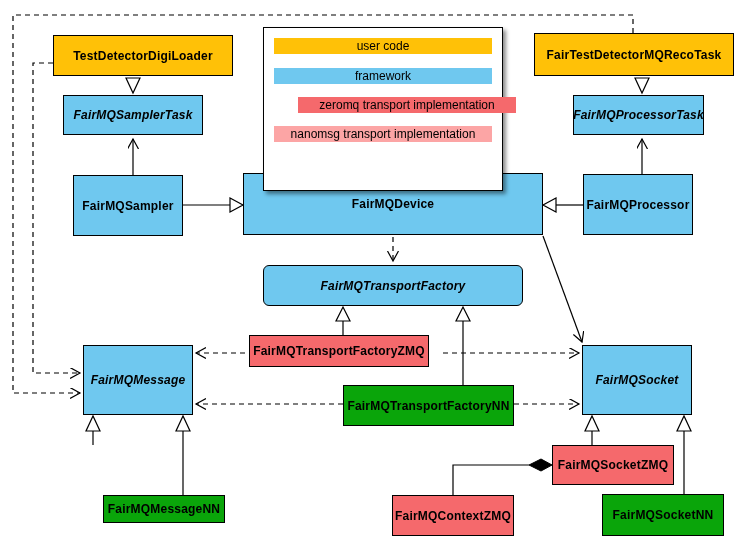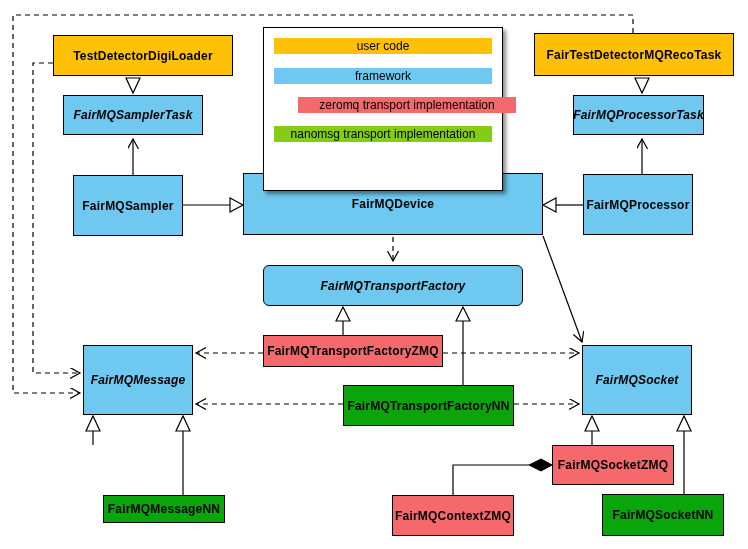--- a/index.html
+++ b/index.html
@@ -101,37 +101,37 @@
   <div class="node abstract" style="left: 573px; top: 95px; width: 131px; height: 40px; background: rgb(111, 200, 239);">FairMQProcessorTask</div>
 
   <div class="node" style="left: 73px; top: 175px; width: 110px; height: 61px; background: rgb(111, 200, 239);">FairMQSampler</div>
 
   <div class="node" style="left: 243px; top: 173px; width: 300px; height: 62px; background: rgb(111, 200, 239);">FairMQDevice</div>
 
   <div class="node" style="left: 583px; top: 174px; width: 110px; height: 61px; background: rgb(111, 200, 239);">FairMQProcessor</div>
 
   <div class="node abstract" style="left: 263px; top: 265px; width: 260px; height: 41px; background: rgb(111, 200, 239); border-radius: 6px;">FairMQTransportFactory</div>
 
-  <div class="node" style="left: 263px; top: 335px; width: 180px; height: 32px; background: rgb(245, 105, 108);">FairMQTransportFactoryZMQ</div>
+  <div class="node" style="left: 249px; top: 335px; width: 180px; height: 32px; background: rgb(245, 105, 108);">FairMQTransportFactoryZMQ</div>
 
   <div class="node" style="left: 343px; top: 385px; width: 171px; height: 41px; background: rgb(10, 165, 10);">FairMQTransportFactoryNN</div>
 
   <div class="node abstract" style="left: 83px; top: 345px; width: 110px; height: 70px; background: rgb(111, 200, 239);">FairMQMessage</div>
 
   <div class="node abstract" style="left: 582px; top: 345px; width: 110px; height: 70px; background: rgb(111, 200, 239);">FairMQSocket</div>
 
 
   <div class="node" style="left: 103px; top: 495px; width: 122px; height: 28px; background: rgb(10, 165, 10);">FairMQMessageNN</div>
 
   <div class="node" style="left: 392px; top: 495px; width: 122px; height: 41px; background: rgb(245, 105, 108);">FairMQContextZMQ</div>
 
   <div class="node" style="left: 552px; top: 445px; width: 122px; height: 40px; background: rgb(245, 105, 108);">FairMQSocketZMQ</div>
 
   <div class="node" style="left: 602px; top: 494px; width: 122px; height: 42px; background: rgb(10, 165, 10);">FairMQSocketNN</div>
 
   <div id="legend">
     <div class="legend-bar b0" style="background: rgb(255, 193, 7);">user code</div>
     <div class="legend-bar b1" style="background: rgb(111, 200, 239);">framework</div>
     <div class="legend-bar b2" style="background: rgb(245, 105, 108);">zeromq transport implementation</div>
-    <div class="legend-bar b3" style="background: #84cc16;">nanomsg transport implementation</div>
+    <div class="legend-bar b3" style="background: #fca5a5;">nanomsg transport implementation</div>
   </div>
 
 </div>
 
 </body></html>

